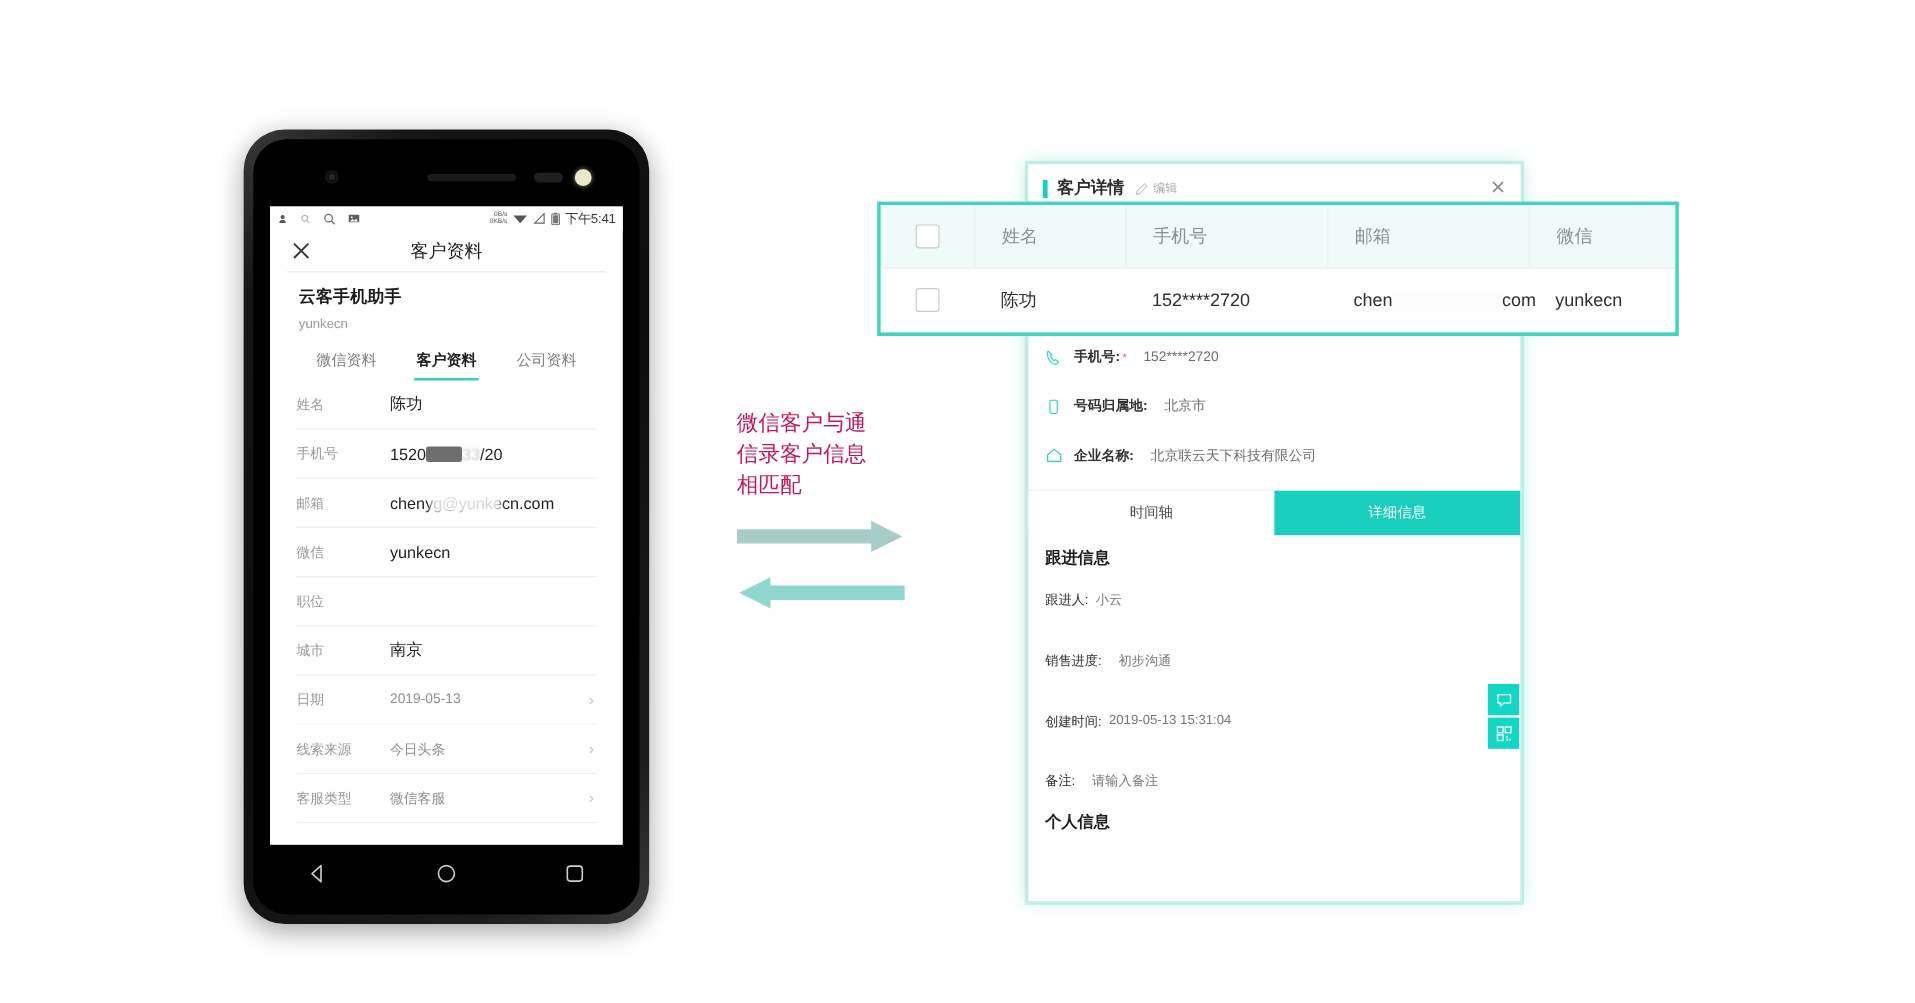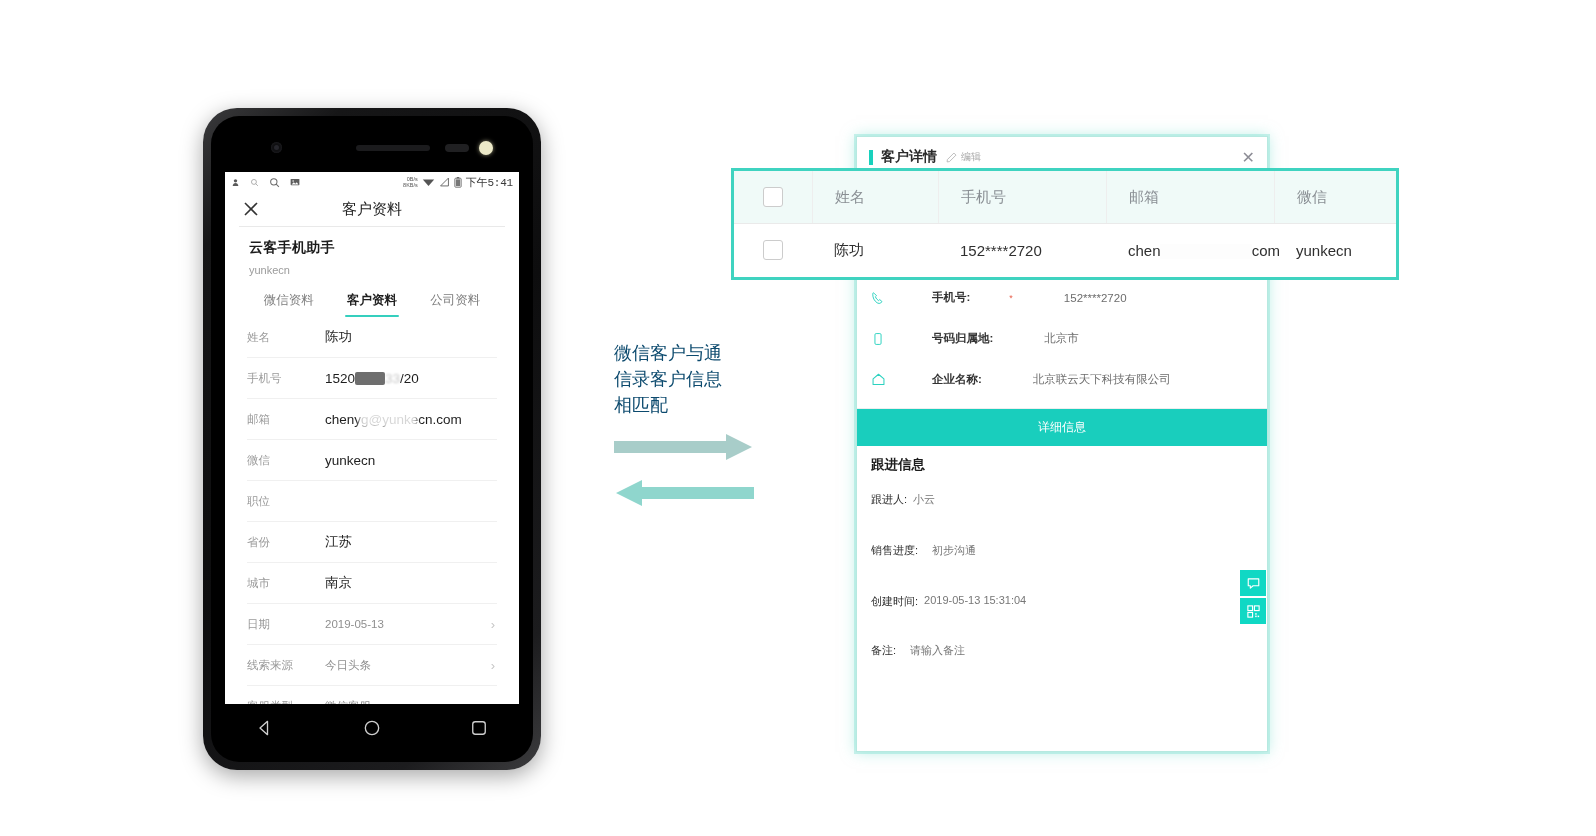--- a/index.html
+++ b/index.html
@@ -33,21 +33,21 @@
   .led{position:absolute;left:268px;top:25px;width:14px;height:14px;border-radius:50%;
        background:#ece9c8;box-shadow:0 0 4px rgba(240,236,190,.6);}
   .navbar{position:absolute;left:0;right:0;bottom:8px;height:52px;display:flex;align-items:center;justify-content:space-around;}
   .nav-ic{width:20px;height:20px;}
 
   
   .statusbar{height:20px;display:flex;align-items:center;padding:0 6px;font-size:9px;color:#4a4a4a;background:#fff;}
   .sb-left{display:flex;align-items:center;gap:10px;}
   .sb-right{margin-left:auto;display:flex;align-items:center;gap:4px;}
   .sb-speed{font-size:5.5px;line-height:6px;text-align:right;color:#555;}
-  .sb-time{font-size:11px;color:#3a3a3a;letter-spacing:-.2px;font-family:Liberation Mono, monospace;}
+  .sb-time{font-size:11px;color:#3a3a3a;letter-spacing:-.2px;}
 
   
   .app-head{height:34px;display:flex;align-items:center;position:relative;}
   .app-close{position:absolute;left:18px;top:50%;transform:translateY(-50%);width:16px;height:16px;}
   .app-title{width:100%;text-align:center;font-size:15px;color:#222;font-weight:400;}
   .head-rule{height:1px;background:#e9e9e9;margin:0 14px;}
 
   .biz{padding:12px 24px 0 24px;}
   .biz-name{font-size:14px;font-weight:bold;color:#1c1c1c;letter-spacing:.3px;}
   .biz-sub{font-size:11px;color:#9b9b9b;margin-top:7px;}
@@ -60,36 +60,36 @@
   .frow{display:flex;align-items:center;height:40px;margin:0 22px;border-bottom:1px solid #f0f0f0;position:relative;}
   .frow .lbl{width:78px;font-size:11.5px;color:#9a9a9a;}
   .frow .val{font-size:13.5px;color:#1e1e1e;}
   .frow.small .val{font-size:11.5px;color:#8f8f8f;}
   .frow .chev{position:absolute;right:2px;top:50%;transform:translateY(-50%);color:#c6c6c6;font-size:13px;}
   .redact{display:inline-block;background:#6e6e6e;border-radius:2px;vertical-align:middle;}
   .blurtxt{color:#c9c9c9;filter:blur(1.1px);}
 
   
   #annot{position:absolute;left:614px;top:340px;width:190px;}
-  .annot-text{font-size:18px;line-height:26px;color:#0c4a6e;font-family:"DejaVu Sans","Liberation Sans",sans-serif;}
+  .annot-text{font-size:18px;line-height:26px;color:#be185d;font-family:"DejaVu Sans","Liberation Sans",sans-serif;}
   .arrows{margin-top:14px;}
 
   
   #crm{position:absolute;left:856px;top:136px;width:410px;height:614px;
        background:#ffffff;border:1px solid #b6e9e0;
        box-shadow:0 0 0 2px rgba(140,226,213,.45),0 0 14px rgba(120,220,205,.55);}
   .crm-head{height:40px;border-bottom:5px solid #b91c1c;display:flex;align-items:center;padding:0 12px;position:relative;background:#fff;}
   .crm-bar{width:4px;height:15px;background:#18d1bd;margin-right:8px;}
   .crm-title{font-size:14px;font-weight:bold;color:#2b2b2b;}
   .crm-edit{display:flex;align-items:center;gap:4px;margin-left:9px;font-size:10px;color:#aaa;}
   .crm-x{position:absolute;right:12px;top:50%;transform:translateY(-50%);font-size:16px;color:#8d8d96;}
   .crm-body{position:absolute;left:0;right:0;top:40px;bottom:0;overflow:hidden;}
 
   .spacer-under-table{height:100px;}
-  .drow{display:flex;align-items:center;height:41px;padding:0 14px;font-size:11.5px;color:#3a3a3a;gap:37px;}
+  .drow{display:flex;align-items:center;height:41px;padding:0 14px;font-size:11.5px;color:#3a3a3a;}
   .dicon{width:18px;height:16px;margin-right:6px;display:flex;align-items:center;}
   .dlbl{font-weight:bold;color:#333;}
   .req{color:#e8604c;font-size:9px;margin-left:2px;}
   .dval{color:#6d6d6d;margin-left:14px;}
 
   .dtabs{display:flex;margin:8px 0 0 0;border-top:1px solid #eee;}
   .dtab{flex:1;text-align:center;padding:10px 0;font-size:12px;color:#4a4a4a;background:#fff;}
   .dtab.active{background:#19cebd;color:#fff;}
 
   .sec-title{font-size:13.5px;font-weight:bold;color:#1d1d1d;padding:10px 14px 4px 14px;}
@@ -209,24 +209,20 @@
           </div>
           <div class="frow">
             <div class="lbl">微信</div>
             <div class="val">yunkecn</div>
           </div>
           <div class="frow">
             <div class="lbl">职位</div>
             <div class="val"></div>
           </div>
           <div class="frow">
-            <div class="lbl">省份</div>
-            <div class="val">江苏</div>
-          </div>
-          <div class="frow">
             <div class="lbl">城市</div>
             <div class="val">南京</div>
           </div>
           <div class="frow small">
             <div class="lbl">日期</div>
             <div class="val">2019-05-13</div>
             <div class="chev">›</div>
           </div>
           <div class="frow small">
             <div class="lbl">线索来源</div>
@@ -314,20 +310,21 @@
           <svg width="15" height="15" viewBox="0 0 16 16">
               <path d="M2.2 7.4 L8 2.4 L13.8 7.4 L13.8 13.4 L2.2 13.4 Z" fill="none" stroke="#2bd2c0" stroke-width="1.1" stroke-linejoin="round"></path>
             </svg>
         </div>
         <div class="dlbl">企业名称:</div>
         <div class="dval">北京联云天下科技有限公司</div>
       </div>
 
 
       <div class="dtabs">
+        <div class="dtab">时间轴</div>
         <div class="dtab active">详细信息</div>
       </div>
 
       <div class="sec-title">跟进信息</div>
 
       <div class="krow" style="padding-top:14px">
         <div class="kk">跟进人:</div>
         <div class="kv">小云</div>
       </div>
       <div class="krow" style="padding-top:26px">
@@ -336,20 +333,21 @@
       </div>
       <div class="krow" style="padding-top:26px">
         <div class="kk">创建时间:</div>
         <div class="kv">2019-05-13 15:31:04</div>
       </div>
       <div class="krow" style="padding-top:24px">
         <div class="kk">备注:</div>
         <div class="kv ind">请输入备注</div>
       </div>
 
+      <div class="sec-title" style="padding-top:8px">个人信息</div>
     </div>
   </div>
 
   <div class="side-widgets">
     <div class="side-btn">
       <svg width="15" height="15" viewBox="0 0 16 16">
           <path d="M2.4 3 h11.2 v7.4 h-6 l-3 2.6 v-2.6 h-2.2 z" fill="none" stroke="#fff" stroke-width="1.2" stroke-linejoin="round"></path>
         </svg>
     </div>
     <div class="side-btn">

